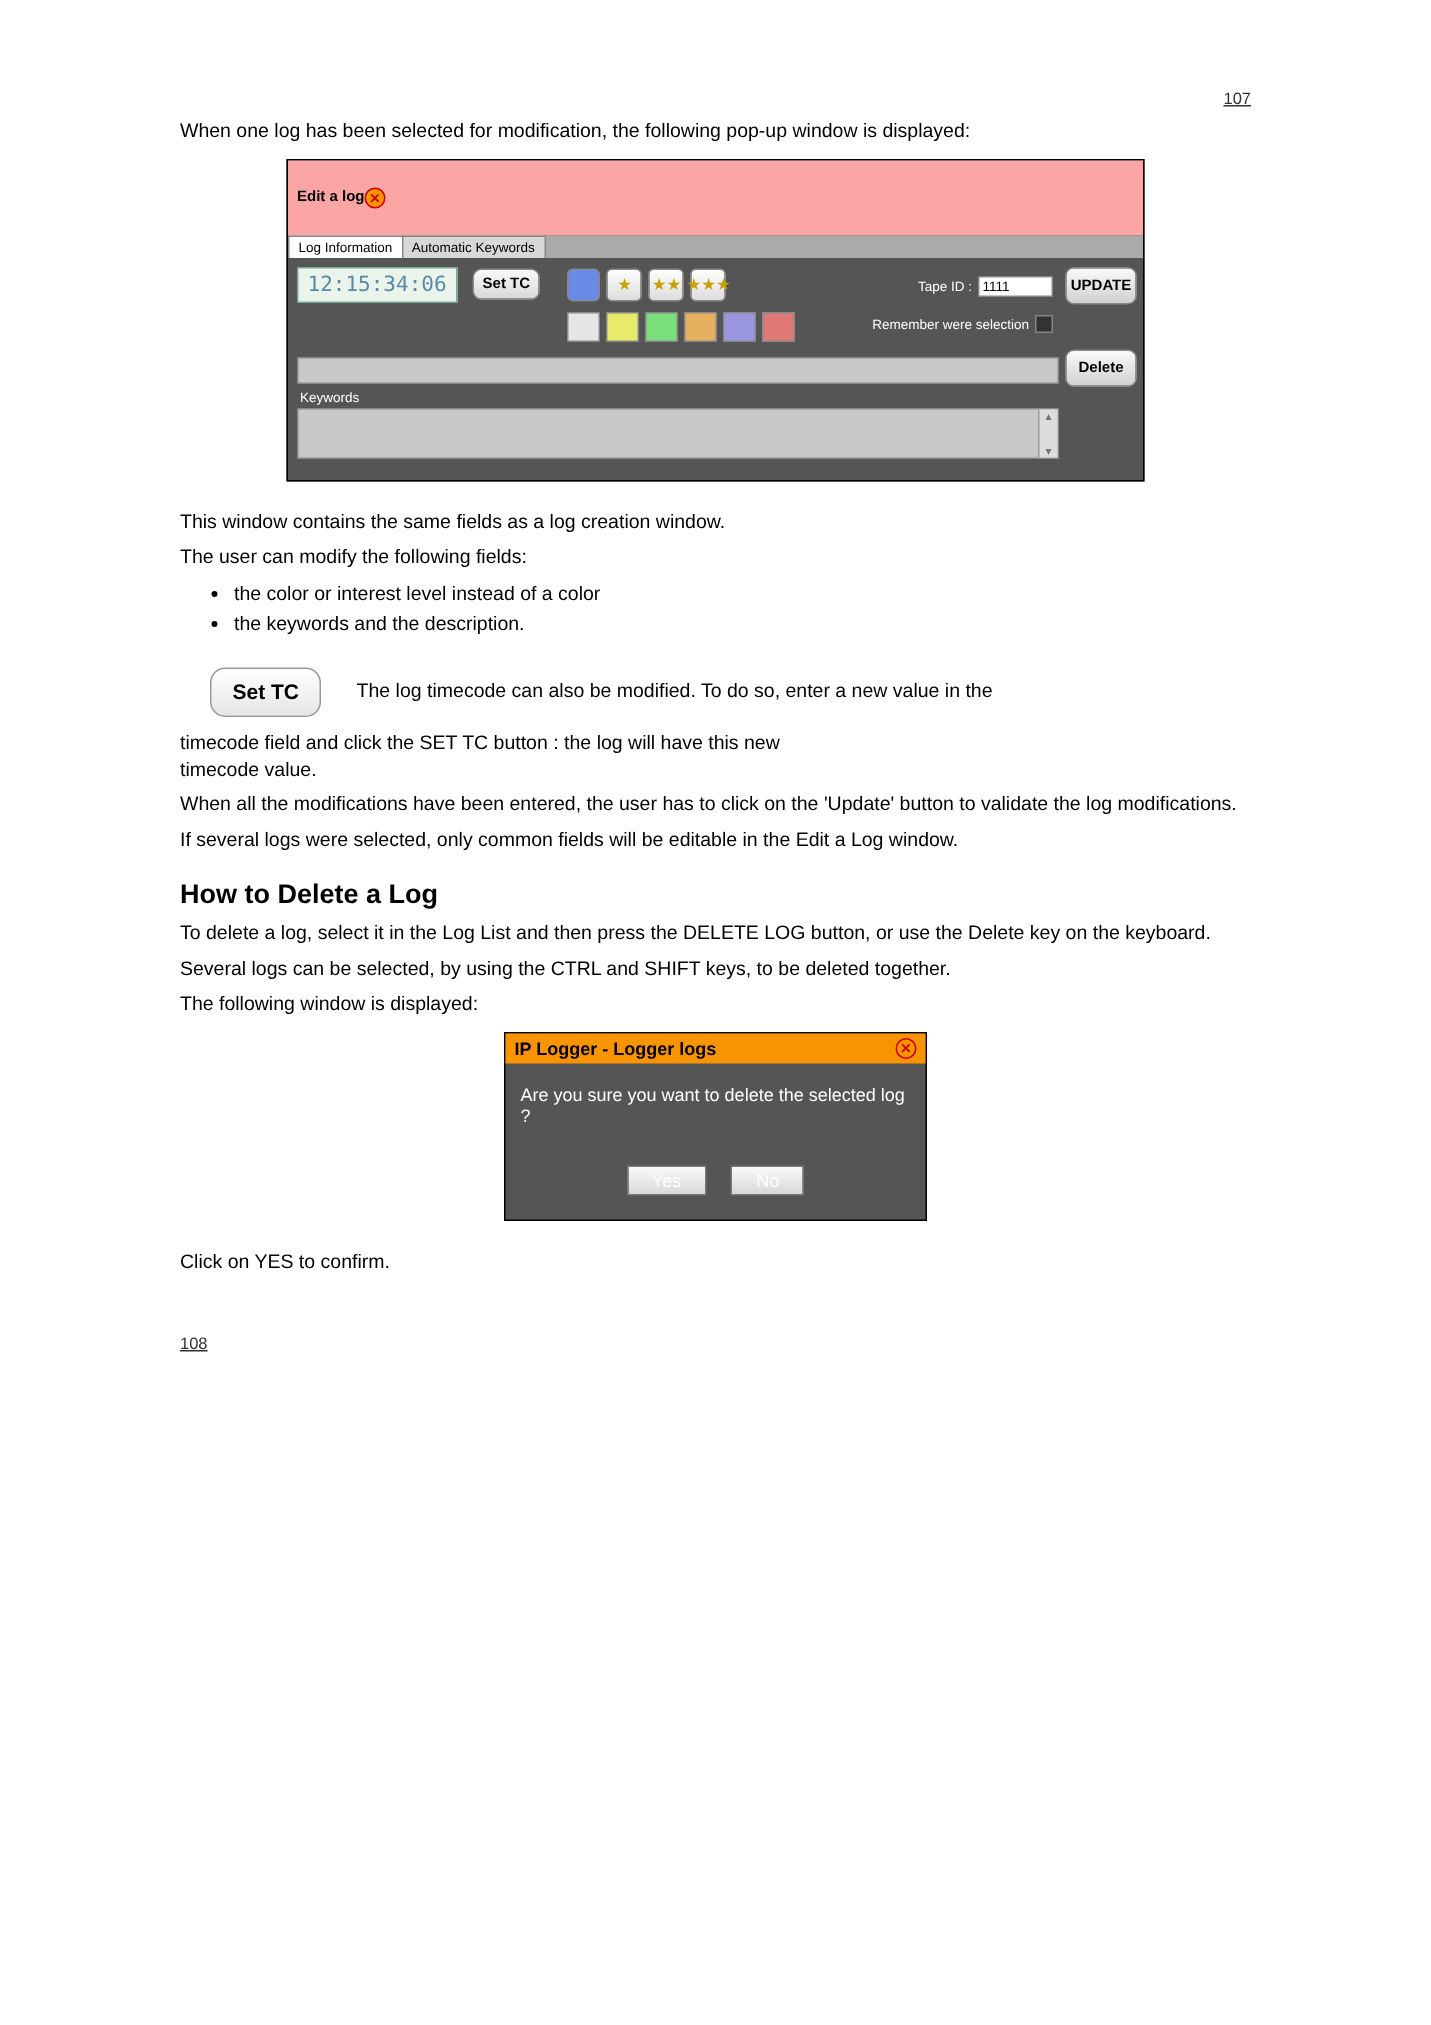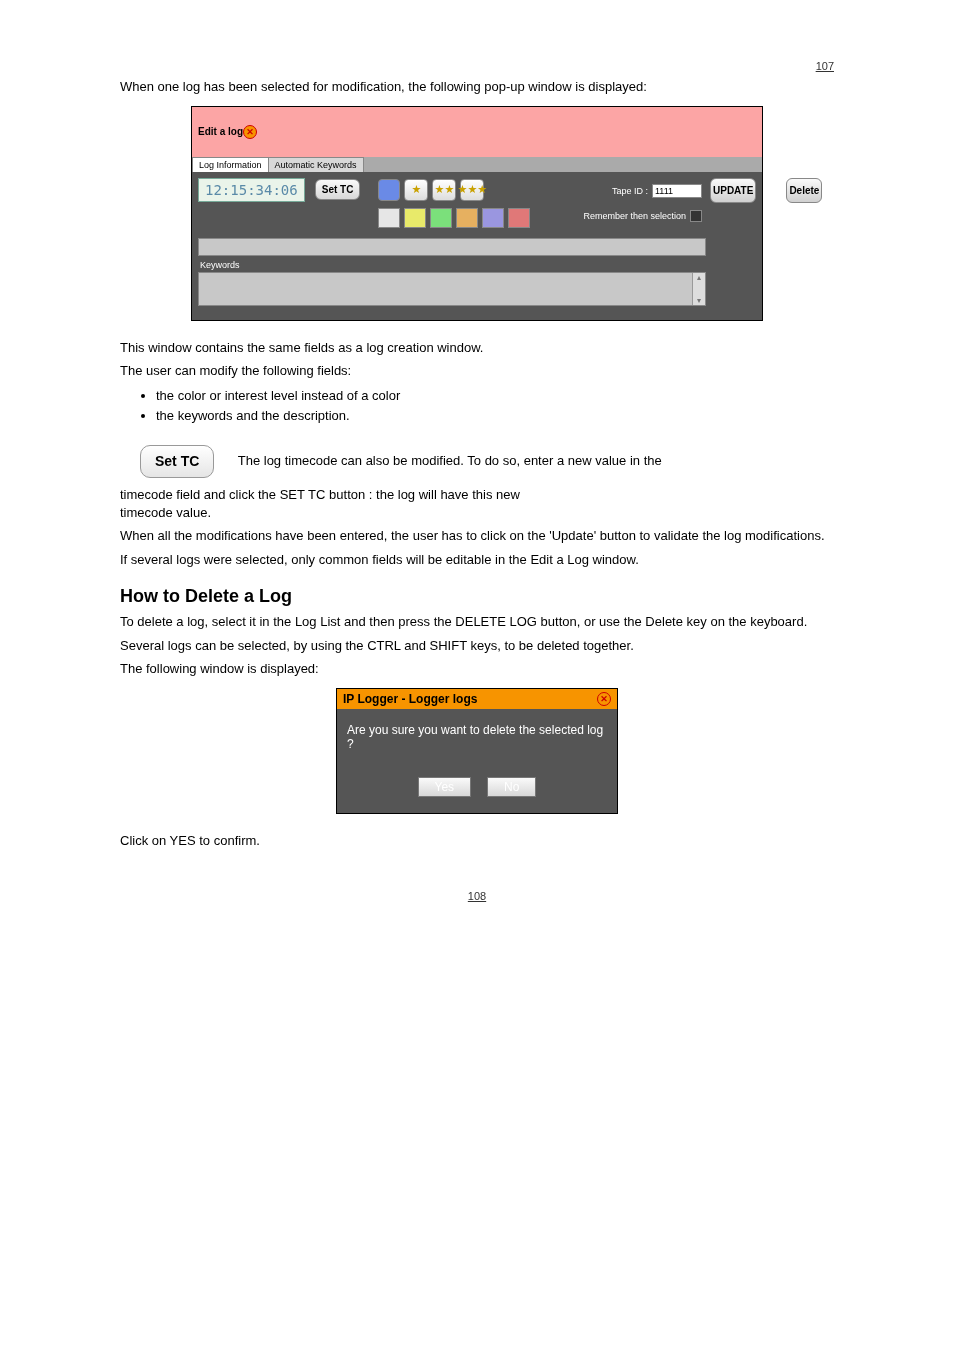--- a/index.html
+++ b/index.html
@@ -1,34 +1,34 @@
 <!DOCTYPE html>
 <html><head>
 <meta charset="utf-8">
 <style>
 body{margin:0;background:#fff;font-family:Arial,sans-serif;font-size:13px;color:#000;width:954px}
 .page{padding:60px 120px 40px 120px}
 .page-num{text-align:right;font-size:11px;color:#333;text-decoration:underline;margin-bottom:4px}
-.page-num-bottom{text-align:center;font-size:11px;color:#333;text-decoration:underline;margin-top:40px}
+.page-num-bottom{text-align:left;font-size:11px;color:#333;text-decoration:underline;margin-top:40px}
 .section-title{font-size:18px;margin:18px 0 6px}
 .body-text{font-size:13px;line-height:1.35;margin:6px 0}
 .bullet-list{list-style:disc;margin:4px 0 10px 36px;padding:0}
 .bullet-list li{font-size:13px;line-height:1.6}
 .inline-btn{display:inline-block;border:1px solid #999;border-radius:10px;background:linear-gradient(#fff,#e5e5e5);padding:6px 14px;font-weight:bold;font-size:14px;margin:8px 20px;vertical-align:middle}
 .center-img{display:flex;justify-content:center;margin:10px 0 18px}
 
 
 .win1{width:570px;background:#555;border:1px solid #000;font-size:10px}
 .win1-title{background:#fca5a5;color:#000;font-weight:bold;padding:18px 6px;display:flex;justify-content:flex-start;align-items:center}
 .close-icon{width:12px;height:12px;border-radius:50%;background:#f79400;border:1px solid #c00;display:flex;align-items:center;justify-content:center;color:#c00;font-size:9px;font-weight:bold}
 .tabs{background:#aaa;padding:0;display:flex}
 .tab{font-size:9px;padding:2px 6px;background:#d8d8d8;border:1px solid #888;border-bottom:none;margin-right:-1px}
 .tab.active{background:#fff}
 .win1-body{background:#555;padding:4px;position:relative;height:140px}
-.win1-r{position:absolute;right:4px;top:6px;width:48px;display:flex;flex-direction:row;gap:30px}
+.win1-r{position:absolute;right:4px;top:6px;width:48px;display:flex;flex-direction:column;gap:30px}
 .btn3d{background:linear-gradient(#fafafa,#d0d0d0);border:1px solid #888;border-radius:6px;font-size:10px;font-weight:bold;padding:6px 2px;text-align:center}
 .tc-box{display:inline-block;border:1px solid #7a9;background:#eaf4ea;color:#5a8aa8;font-family:monospace;font-size:14px;padding:3px 6px;vertical-align:middle}
 .settc{display:inline-block;border:1px solid #888;border-radius:6px;background:linear-gradient(#fafafa,#d8d8d8);font-size:10px;font-weight:bold;padding:4px 6px;margin-left:6px;vertical-align:middle}
 .row1{position:absolute;left:6px;top:6px;display:flex;align-items:center;gap:4px}
 .color-big{width:20px;height:20px;border-radius:4px;border:1px solid #888}
 .star-btn{width:22px;height:20px;border-radius:4px;border:1px solid #888;background:linear-gradient(#fff,#ddd);display:flex;align-items:center;justify-content:center;color:#c9a100;font-size:11px}
 .tape-row{position:absolute;right:60px;top:12px;font-size:9px;color:#fff;display:flex;align-items:center;gap:4px}
 .tape-row input{width:44px;font-size:9px;padding:1px 2px;border:1px solid #888}
 .row2{position:absolute;left:186px;top:36px;display:flex;gap:4px}
 .swatch{width:20px;height:18px;border:1px solid #888}
@@ -80,21 +80,21 @@
         </div>
         <div class="row2">
           <div class="swatch" style="background:#e6e6e6"></div>
           <div class="swatch" style="background:#e8ea6a"></div>
           <div class="swatch" style="background:#7be07b"></div>
           <div class="swatch" style="background:#e6b060"></div>
           <div class="swatch" style="background:#9a96e0"></div>
           <div class="swatch" style="background:#e07878"></div>
         </div>
         <div class="remember">
-          <span>Remember then selection</span>
+          <span>Remember were selection</span>
           <span class="chk"></span>
         </div>
         <div class="desc-bar"></div>
         <div class="kw-label">Keywords</div>
         <div class="kw-box">
           <div class="kw-scroll">
               <span>▴</span>
               <span>▾</span>
             </div>
         </div>

